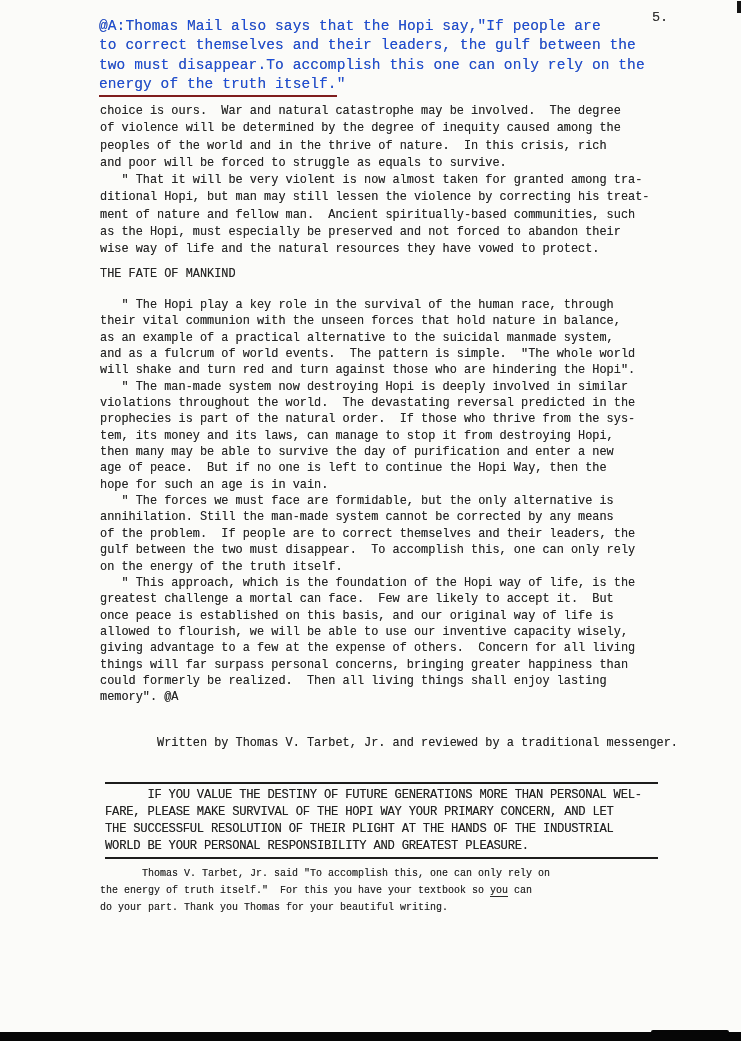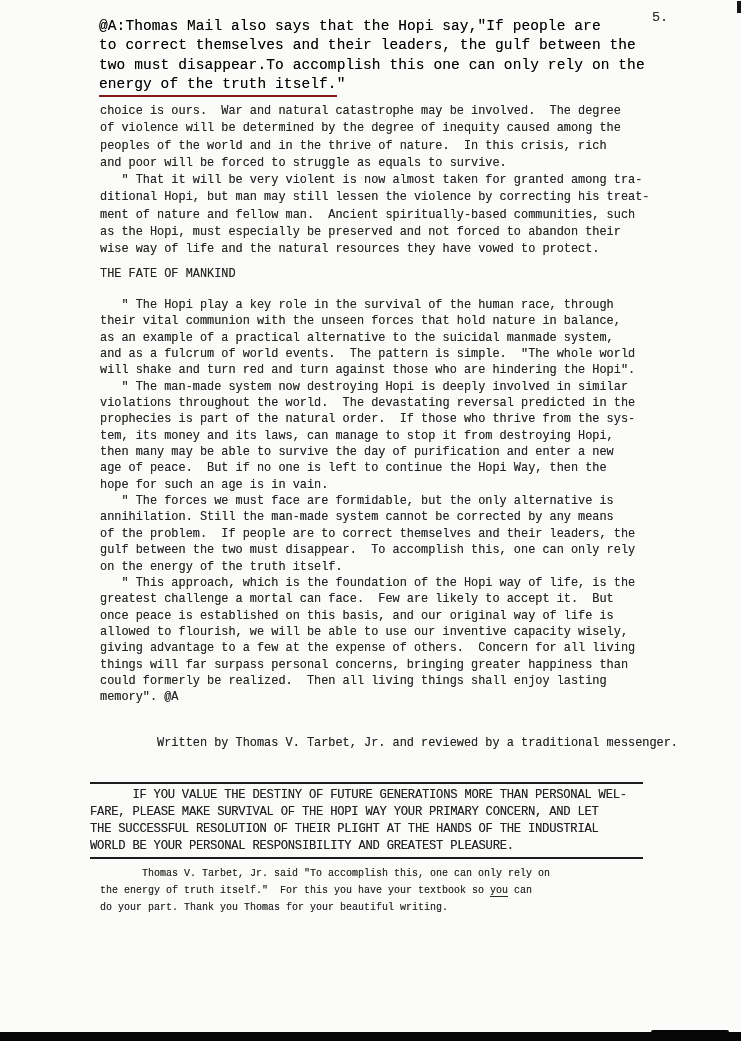--- a/index.html
+++ b/index.html
@@ -15,21 +15,21 @@
     background: #fbfbf9;
     color: #2b2b2b;
     overflow: hidden;
     text-shadow: 0 0 0.6px rgba(45,45,45,0.55);
   }
   .line { white-space: pre; }
 
   .annotation {
     position: absolute; left: 99px; top: 17px;
     font-size: 14.5px; line-height: 19.4px;
-    color: #000000;
+    color: #1d4ed8;
     letter-spacing: 0.1px;
   }
   .u-seg { border-bottom: 2px solid #7f1d1d; padding-bottom: 3px; }
 
   .page-number {
     position: absolute; left: 652px; top: 10px;
     font-size: 13.5px; color: #333;
   }
 
   .body-block {
@@ -43,21 +43,21 @@
     position: absolute; left: 100px; top: 267px;
     font-size: 11.9px; color: #262626; white-space: pre;
   }
 
   .byline {
     position: absolute; left: 100px; top: 736px;
     font-size: 11.9px; color: #262626; white-space: pre;
   }
 
   .callout {
-    position: absolute; left: 90px; top: 782px;
+    position: absolute; left: 105px; top: 782px;
     width: 553px;
     border-top: 2px solid #1c1c1c;
     border-bottom: 2px solid #1c1c1c;
     padding: 3px 0 2px 0;
     font-size: 12.2px; letter-spacing: -0.25px;
     line-height: 16.9px; color: #232323;
   }
 
   .closing {
     position: absolute; left: 100px; top: 865px;

